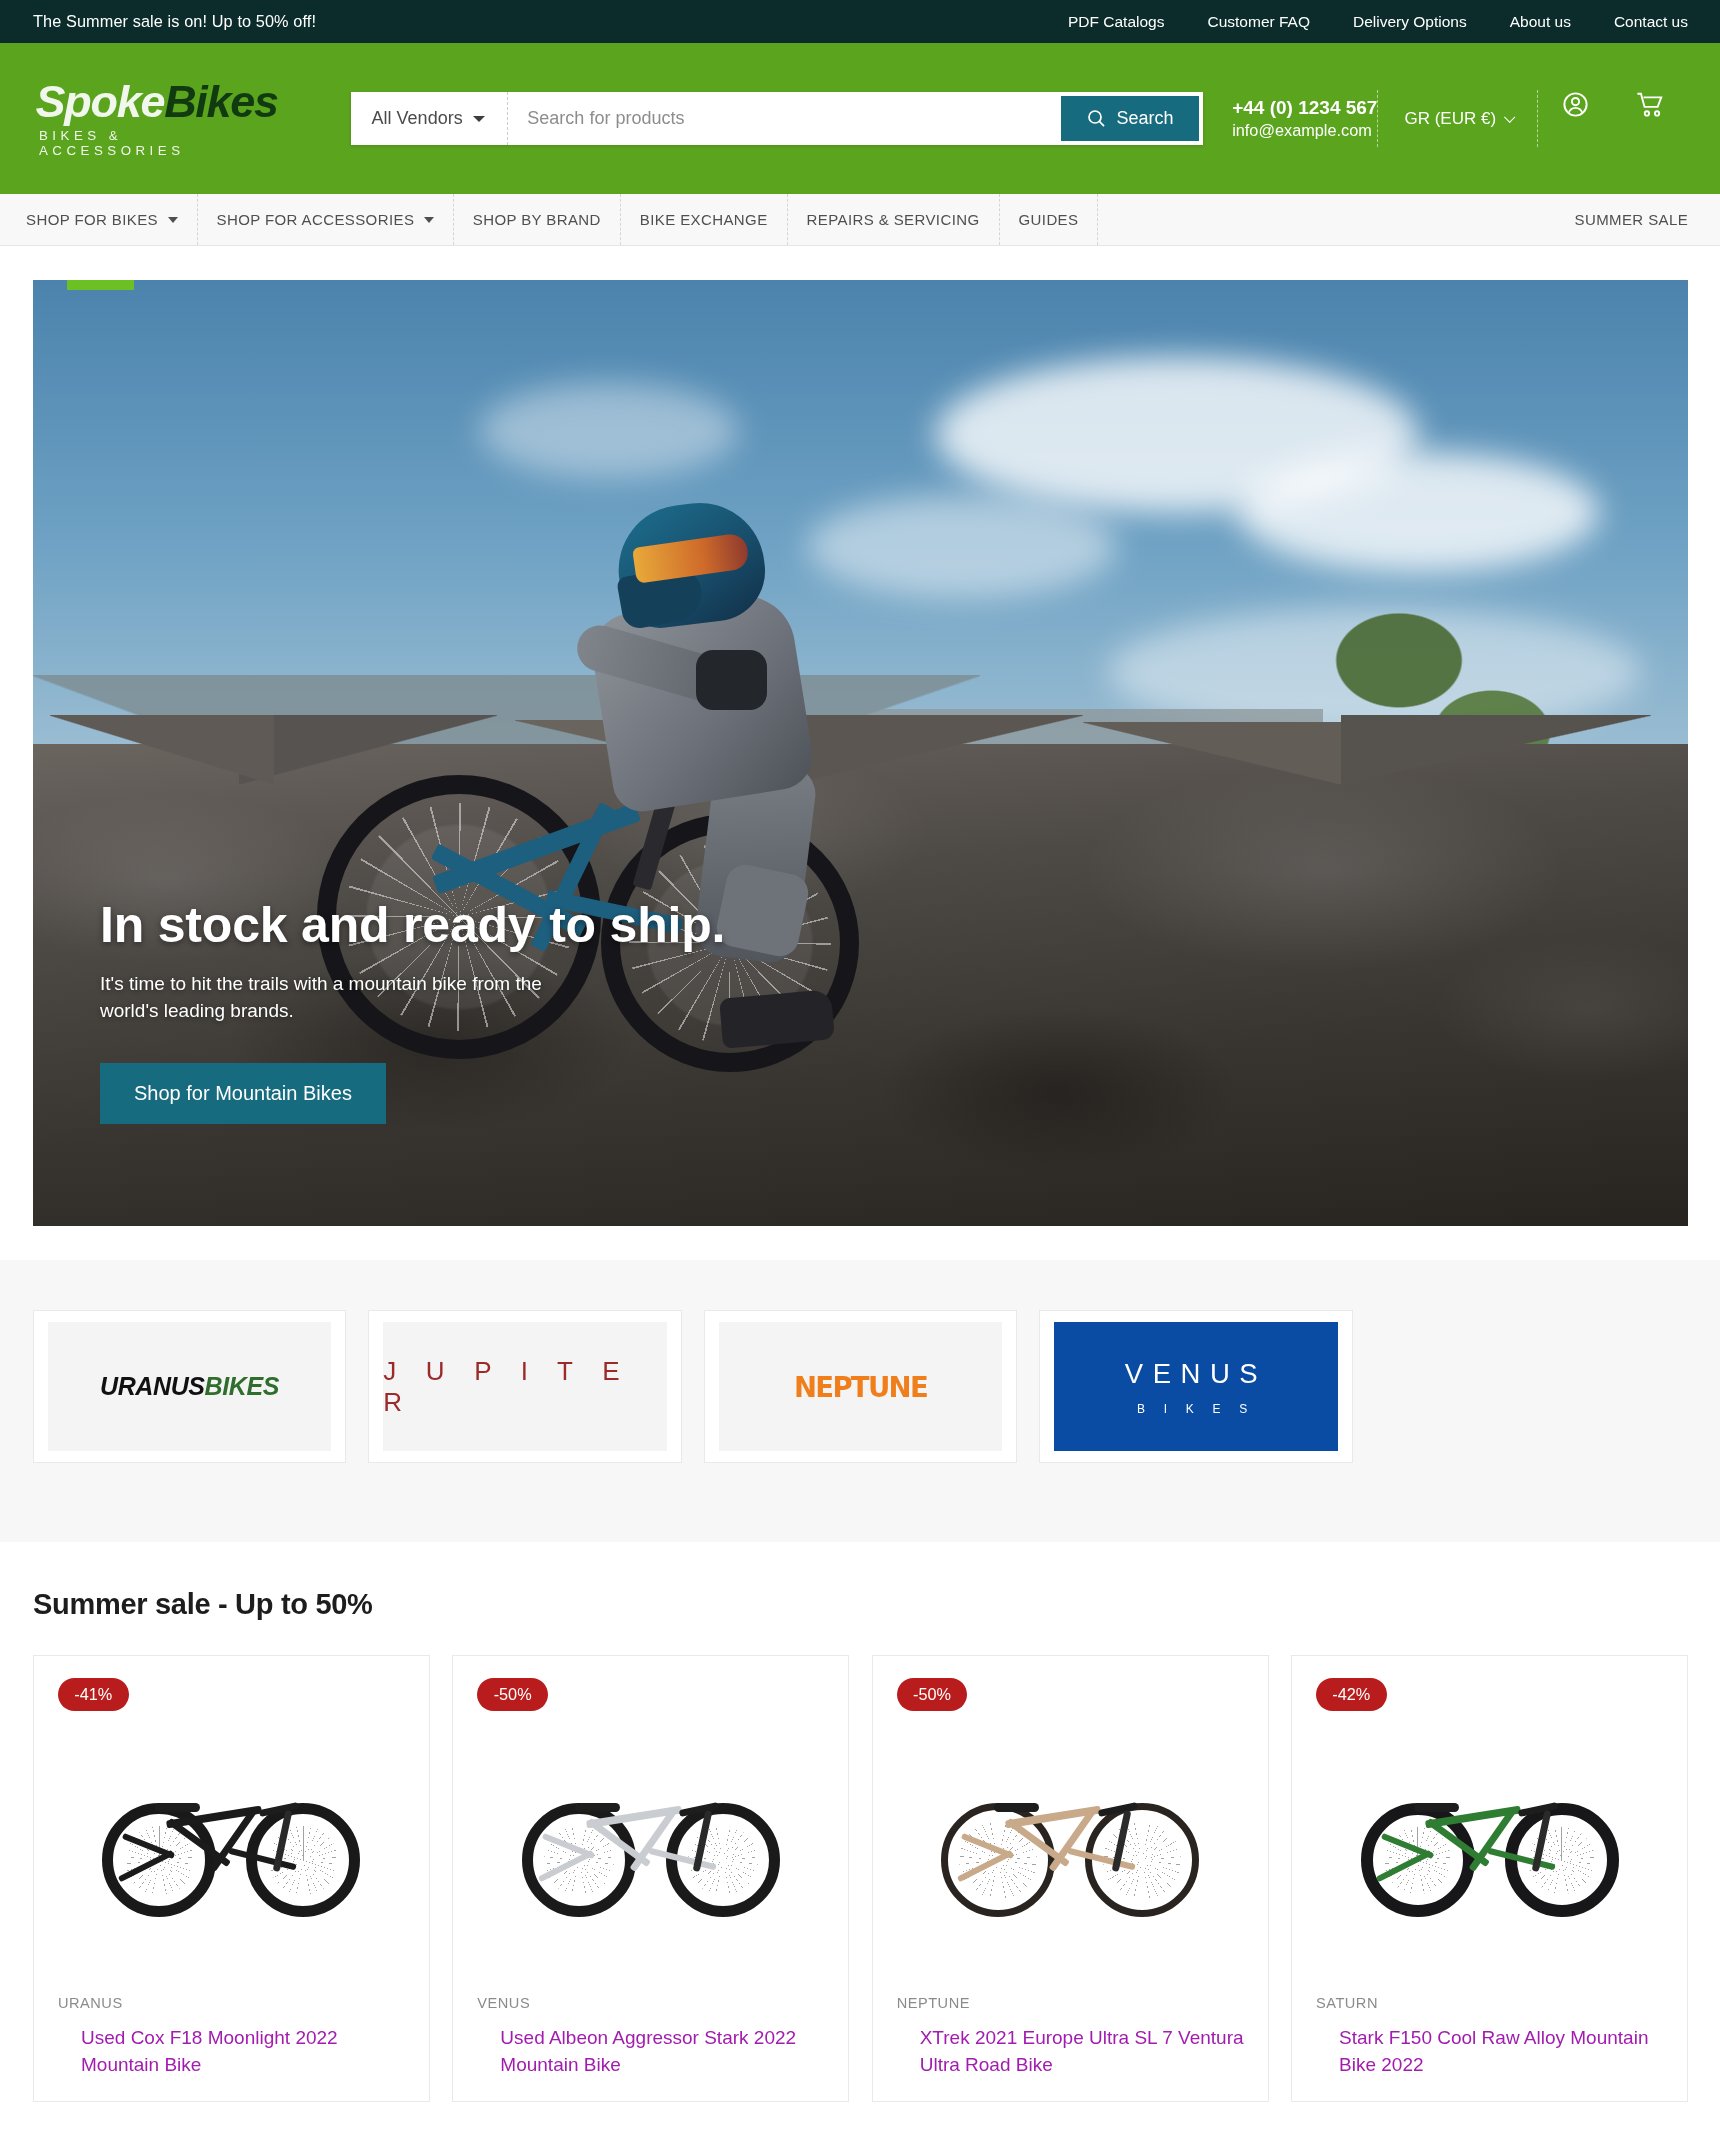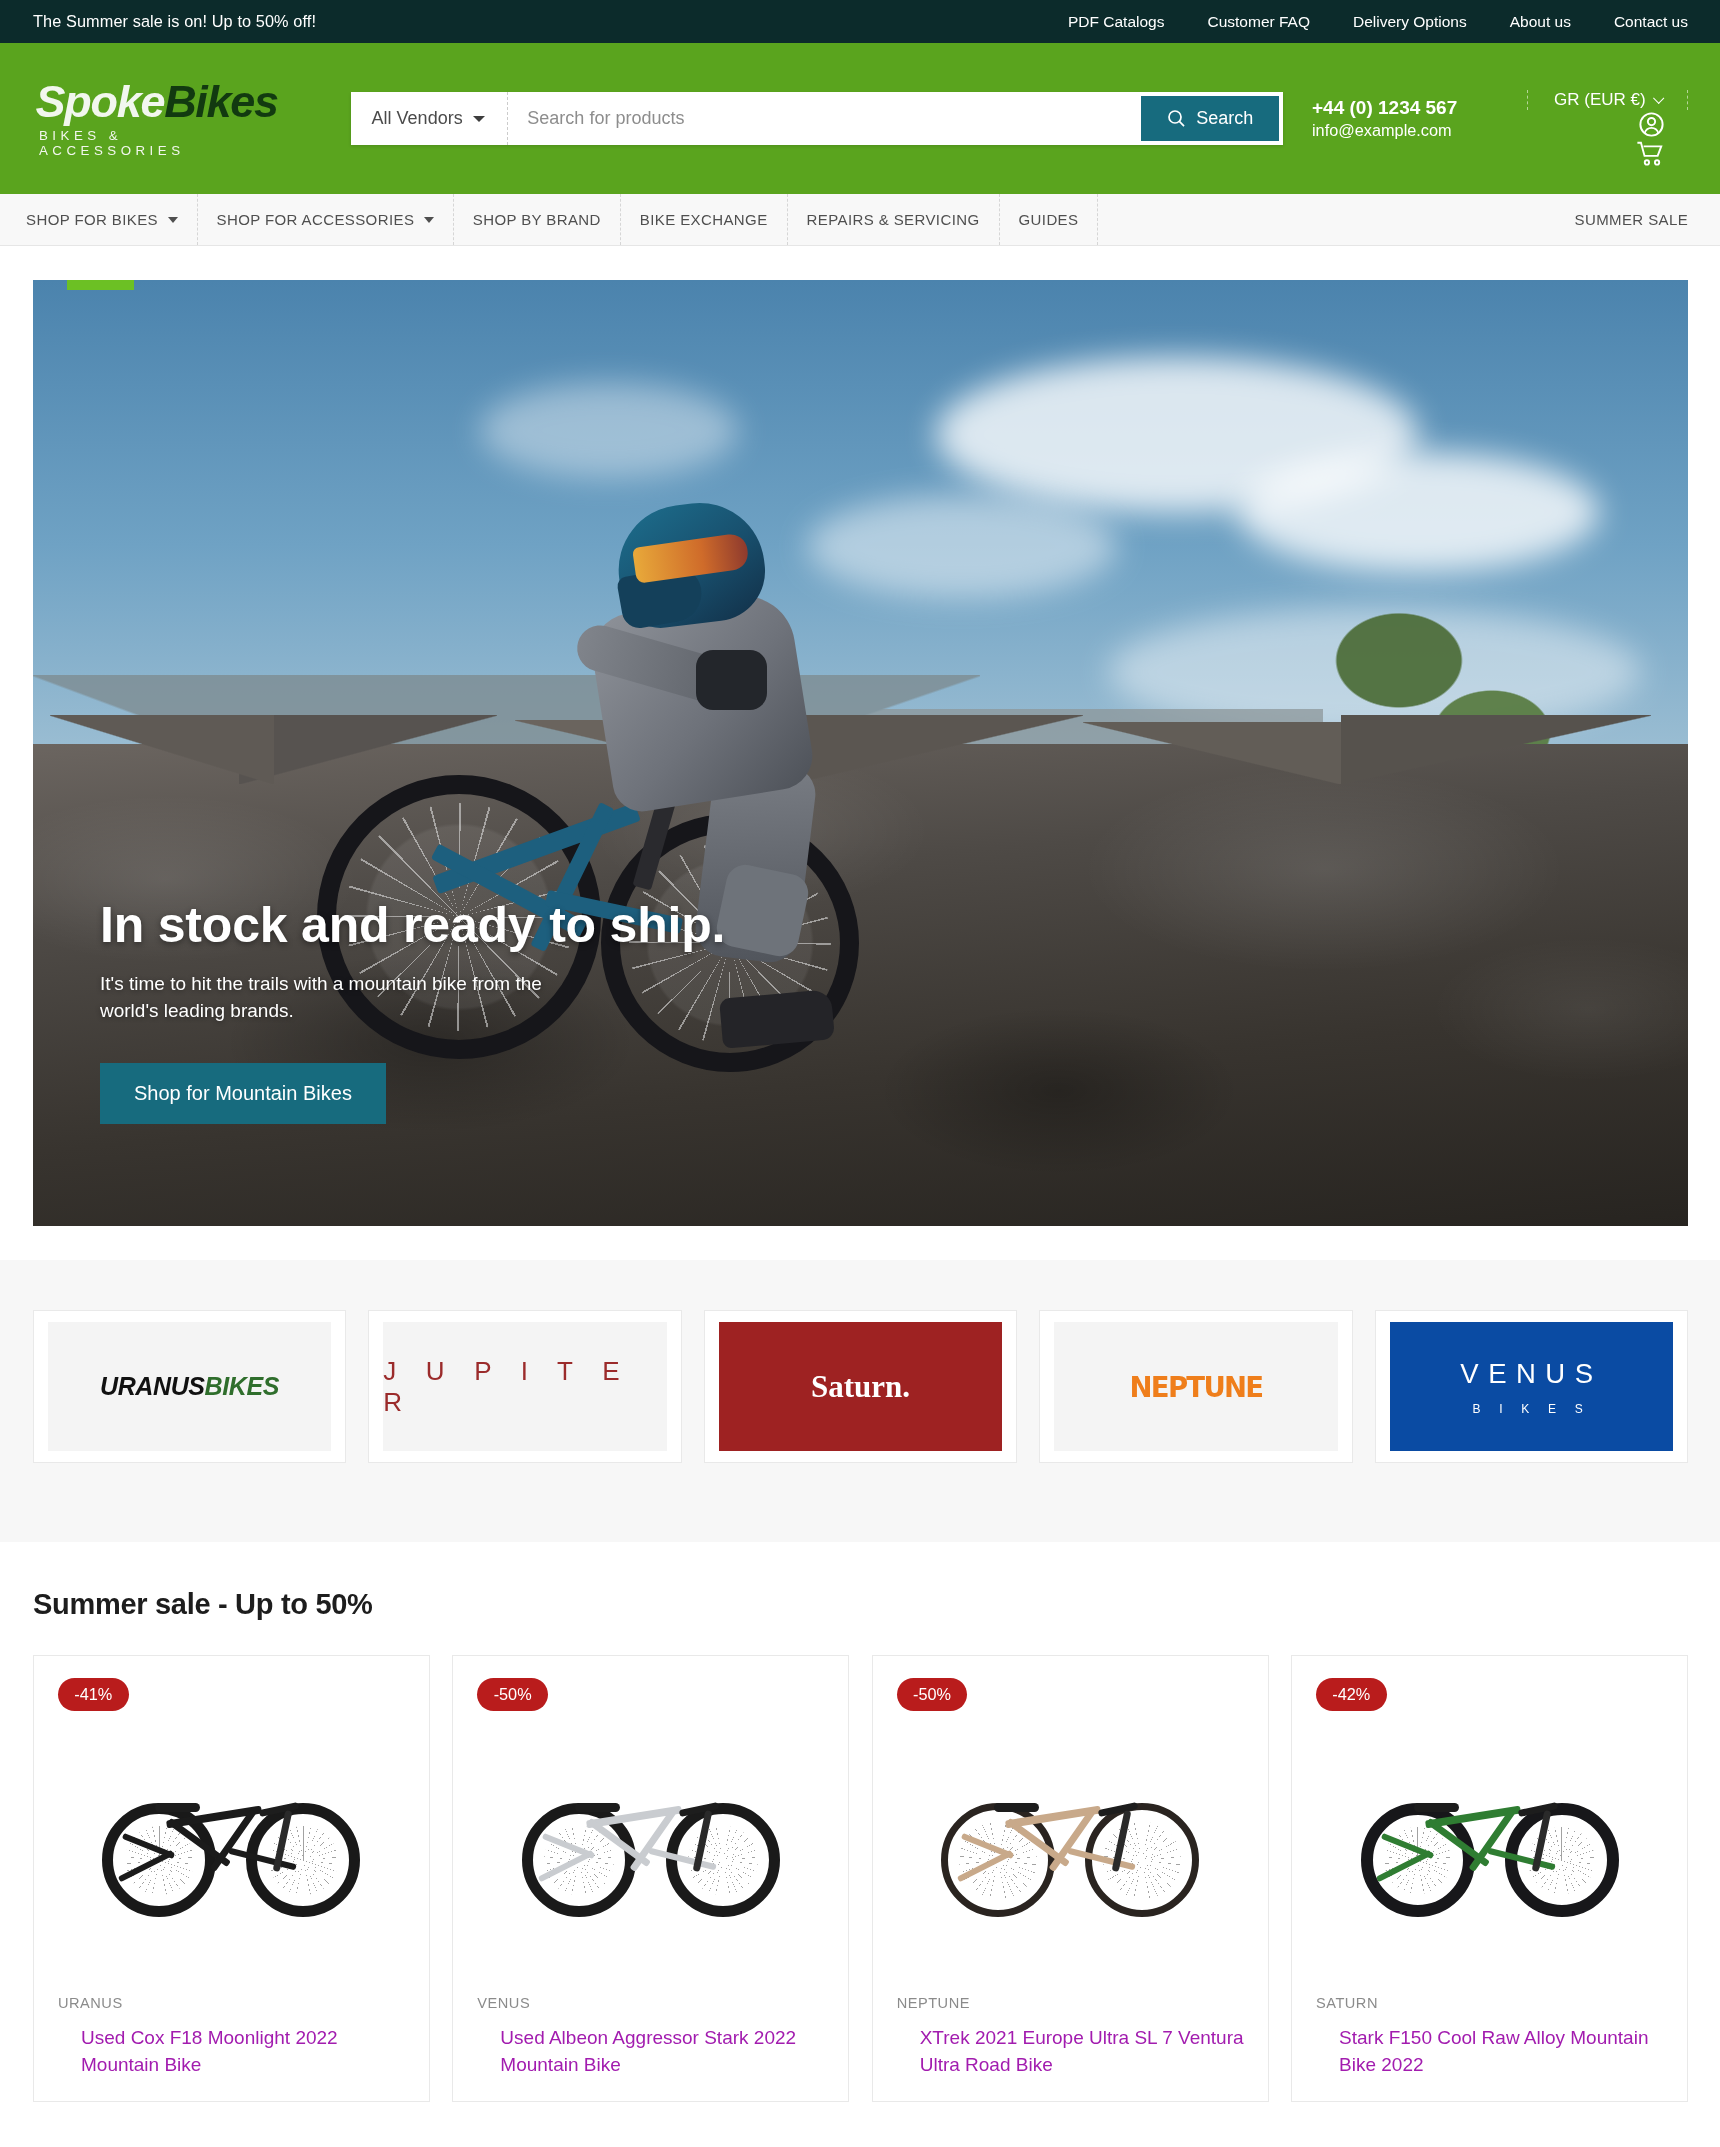--- a/index.html
+++ b/index.html
@@ -118,23 +118,22 @@
     color: #ffffff;
     line-height: 1.32;
     white-space: nowrap;
   }
   .contact-phone { font-size: 19px; font-weight: bold; }
   .contact-mail { font-size: 16.3px; }
 
   .header-right {
     margin-left: auto;
     display: flex;
-    align-items: flex-end;
+    align-items: flex-start;
     height: 57px;
-    flex-direction: column;
   }
   .currency {
     display: flex;
     align-items: center;
     gap: 7.7px;
     color: #ffffff;
     font-size: 17px;
     padding: 0 26px;
     border-left: 0.9px dashed rgba(255,255,255,.55);
     border-right: 0.9px dashed rgba(255,255,255,.55);
@@ -694,25 +693,20 @@
         </div>
       </div>
     </div>
 
     <div class="brand-card">
       <div class="brand-inner bi-light">
         <div class="lg-jupiter">J U P I T E R</div>
       </div>
     </div>
 
-    <div class="brand-card">
-      <div class="brand-inner bi-saturn">
-        <div class="lg-saturn">Saturn.</div>
-      </div>
-    </div>
 
     <div class="brand-card">
       <div class="brand-inner bi-light">
         <div class="lg-neptune">NEPTUNE</div>
       </div>
     </div>
 
     <div class="brand-card">
       <div class="brand-inner bi-venus">
         <div class="lg-venus">

